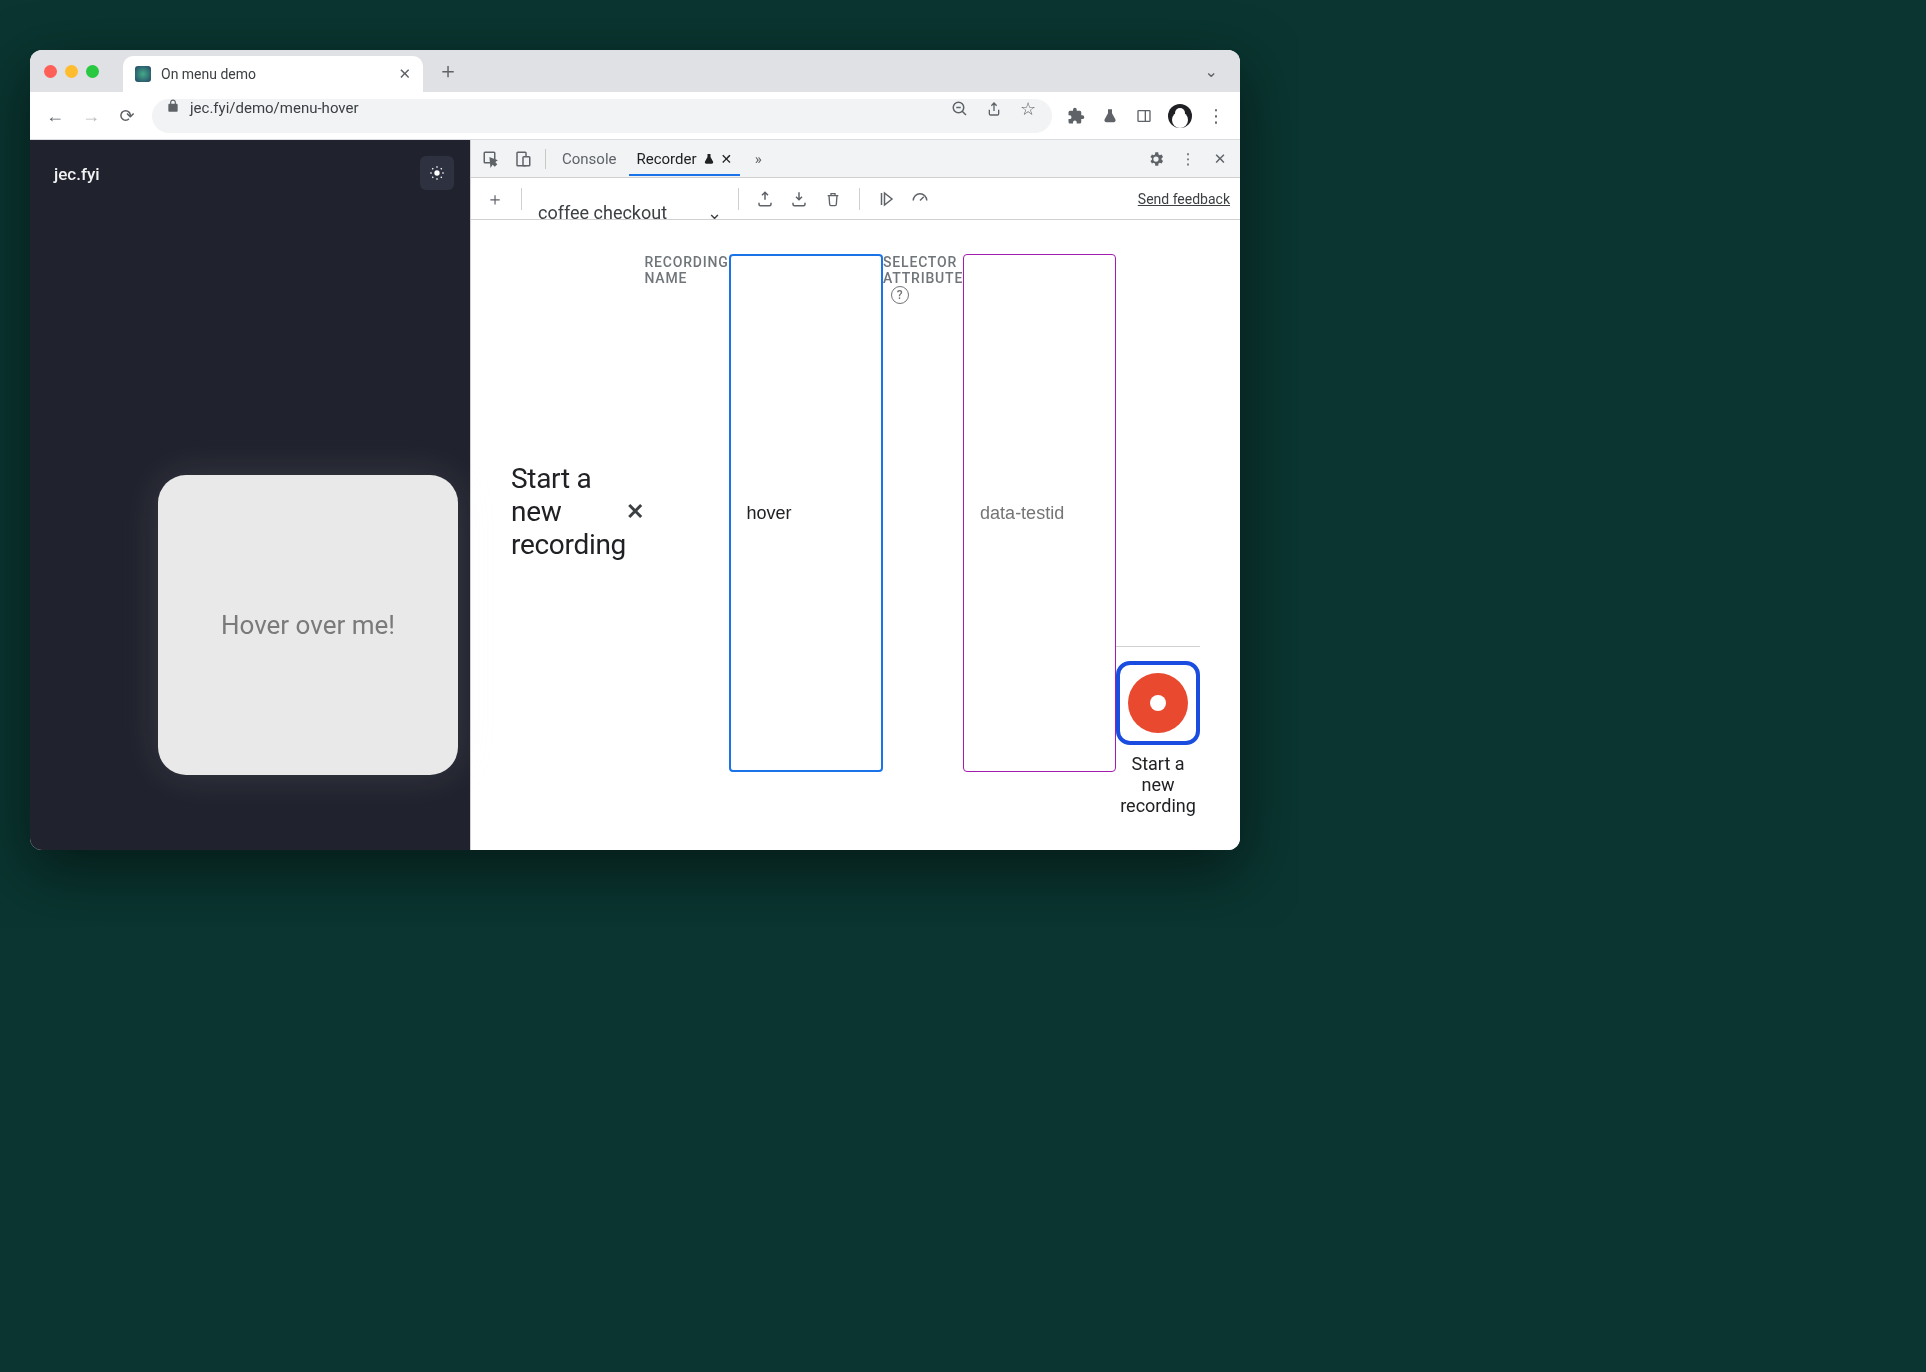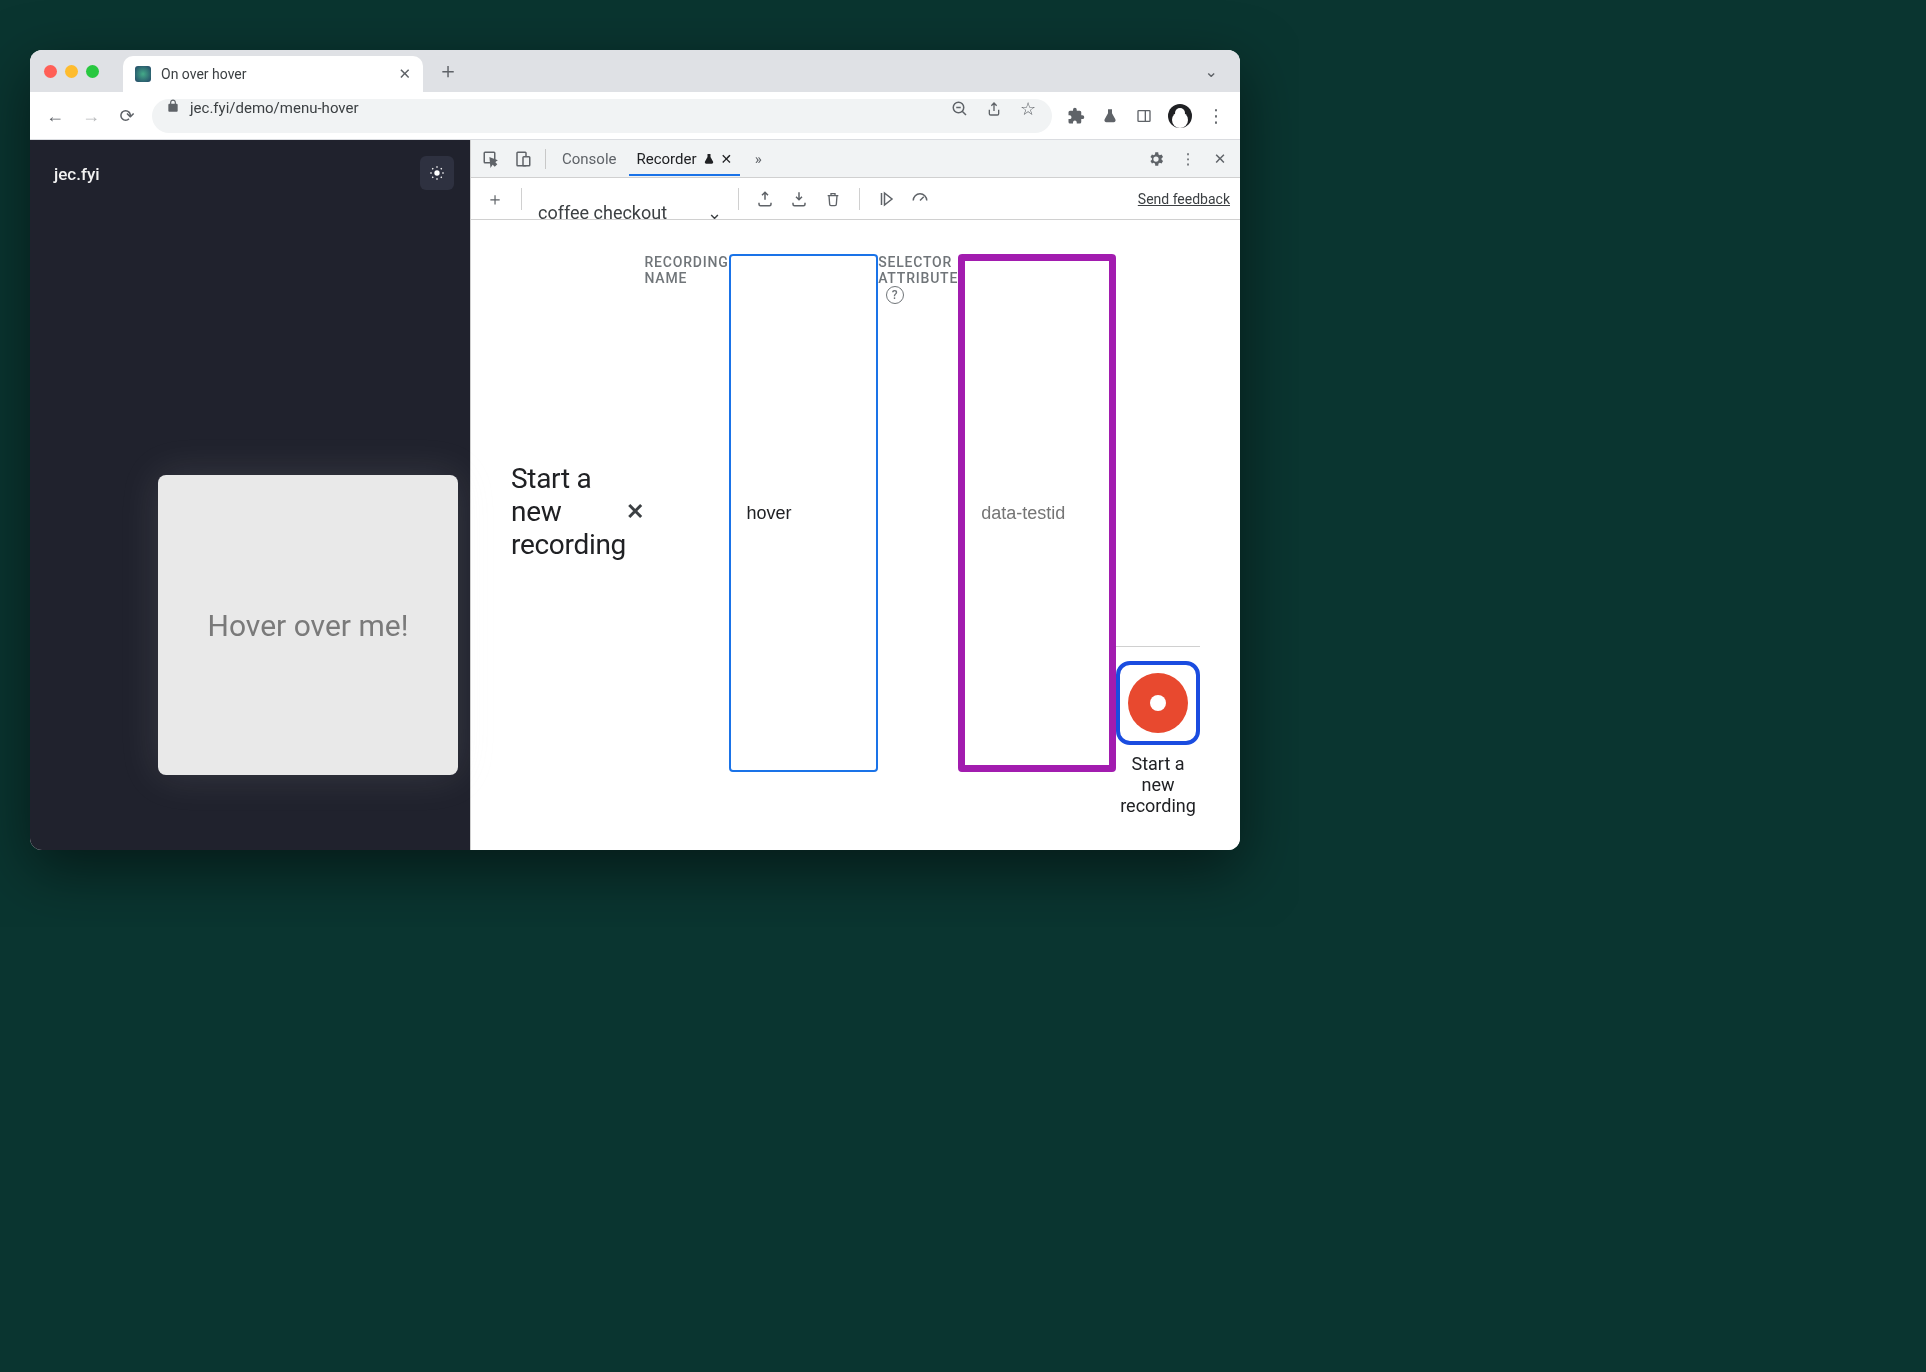--- a/index.html
+++ b/index.html
@@ -92,24 +92,24 @@
     .theme-btn {
       position: absolute; top: 16px; right: 16px;
       width: 34px; height: 34px; background: #2e3140; border-radius: 6px;
       display: flex; align-items: center; justify-content: center; color: #fff; cursor: pointer;
     }
     .hover-card {
       position: absolute;
       top: 335px; left: 128px;
       width: 300px; height: 300px;
       background: #e9e9e9;
-      border-radius: 8px;
+      border-radius: 28px;
       display: flex; align-items: center; justify-content: center;
       color: #7a7a7a;
-      font-size: 30px;
+      font-size: 26px;
       box-shadow: 0 0 40px rgba(233,233,233,0.12);
     }
     
     .devtools {
       flex: 1;
       background: #fff;
       border-left: 1px solid #d0d0d0;
       display: flex;
       flex-direction: column;
     }
@@ -153,21 +153,21 @@
     
     .rec-body { flex: 1; padding: 34px 40px; position: relative; overflow: hidden; display: flex; flex-direction: row; }
     .rec-title-row { display: flex; align-items: center; justify-content: space-between; margin-bottom: 48px; }
     .rec-title { font-size: 28px; color: #202124; font-weight: 400; letter-spacing: -0.3px; }
     .close-x { font-size: 22px; color: #3c4043; cursor: pointer; font-weight: bold; }
     .form-label { font-size: 14px; letter-spacing: 0.8px; color: #707579; margin-bottom: 12px; font-weight: 500; }
     .form-input {
       width: 100%; padding: 12px 16px; font-size: 18px; border: 2px solid #1a73e8; border-radius: 4px;
       outline: none; color: #202124; margin-bottom: 44px;
     }
-    .form-input.plain { border: 7px solid #a21caf; color: #9aa0a6; }
+    .form-input.plain { border: 1px solid #a21caf; color: #9aa0a6; }
     .help-ic { display: inline-flex; width: 18px; height: 18px; border: 1.5px solid #707579; border-radius: 50%; align-items: center; justify-content: center; font-size: 12px; margin-left: 8px; color:#707579; }
     
     .rec-footer { border-top: 1px solid #d0d0d0; padding-top: 14px; margin-top: auto; text-align: center; }
     .record-btn {
       width: 84px; height: 84px; border: 4px solid #1a4ce0; border-radius: 14px;
       display: inline-flex; align-items: center; justify-content: center; cursor: pointer;
       background: #fff;
     }
     .record-circle { width: 60px; height: 60px; background: #e8492f; border-radius: 50%; display: flex; align-items: center; justify-content: center; }
     .record-dot { width: 16px; height: 16px; background: #fff; border-radius: 50%; }
@@ -179,21 +179,21 @@
 <div class="window">
 
   <div class="tab-strip">
     <div class="traffic">
       <div class="tl red"></div>
       <div class="tl yellow"></div>
       <div class="tl green"></div>
     </div>
     <div class="tab">
       <span class="favicon"></span>
-      <span>On over hover</span>
+      <span>On menu demo</span>
       <span class="tab-close">✕</span>
     </div>
     <div class="newtab">＋</div>
     <div class="tab-right">⌄</div>
   </div>
 
   <div class="addr-row">
     <span class="nav-icon">←</span>
     <span class="nav-icon" style="opacity:.45">→</span>
     <span class="nav-icon">⟳</span>

